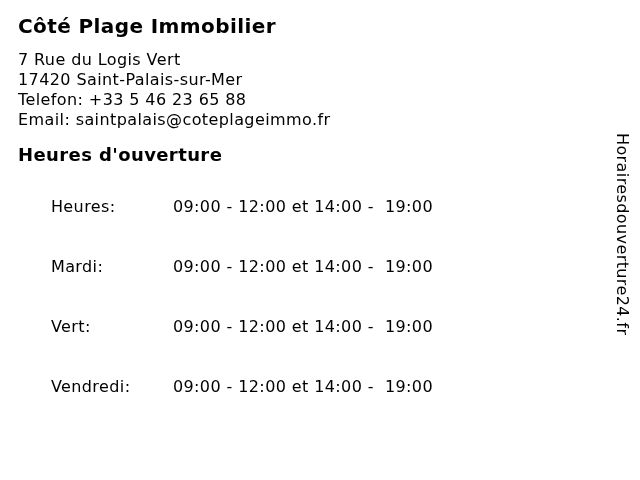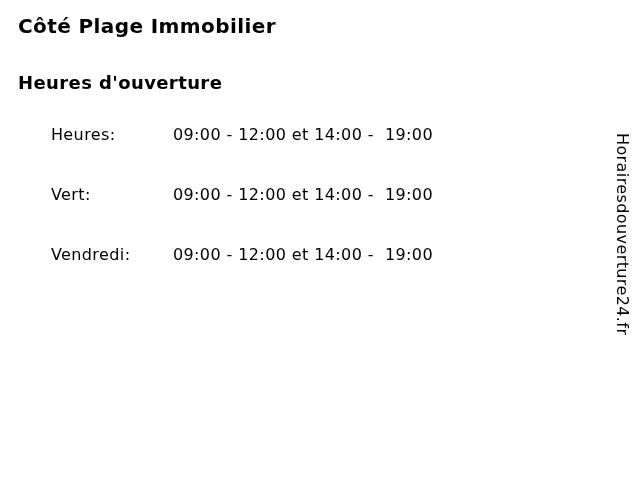--- a/index.html
+++ b/index.html
@@ -31,21 +31,21 @@
   }
   .address div {
     line-height: 20px;
   }
   h2.section-heading {
     margin: 0;
     font-size: 18px;
     line-height: 18px;
     font-weight: bold;
   }
-  h2.hours-heading { margin-top: 36px; }
+  h2.hours-heading { margin-top: 16px; }
   .hours-table {
     margin-top: 13px;
   }
   .hours-row {
     line-height: 20px;
     white-space: pre;
   }
   .hours-row .day {
     display: inline-block;
     width: 122px;
@@ -62,26 +62,35 @@
     color: #000000;
   }
 </style>
 </head>
 <body>
 
 <div class="page">
 
   <h1 class="title">Côté Plage Immobilier</h1>
 
+  <div class="address">
+    <div>7 Rue du Logis Vert</div>
+    <div>17420 Saint-Palais-sur-Mer</div>
+    <div>Telefon: +33 5 46 23 65 88</div>
+    <div>Email: saintpalais@coteplageimmo.fr</div>
+  </div>
 
   <h2 class="section-heading hours-heading">Heures d'ouverture</h2>
 
   <div class="hours-table">
     <div class="hours-row">
       <span class="day">Heures:</span><span class="time">09:00 - 12:00 et 14:00 -  19:00</span>
+    </div>
+    <div class="hours-row">
+      <span class="day">Mardi:</span><span class="time">09:00 - 12:00 et 14:00 -  19:00</span>
     </div>
     <div class="hours-row">
       <span class="day">Vert:</span><span class="time">09:00 - 12:00 et 14:00 -  19:00</span>
     </div>
     <div class="hours-row">
       <span class="day">Vendredi:</span><span class="time">09:00 - 12:00 et 14:00 -  19:00</span>
     </div>
 
   </div>
 

